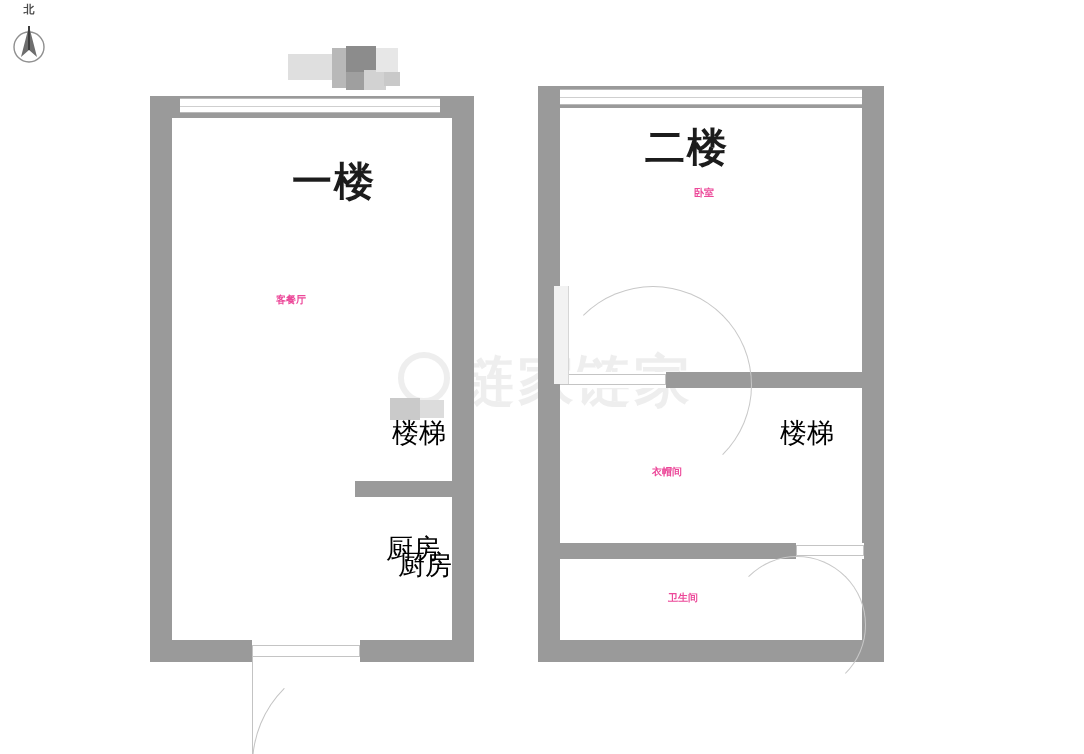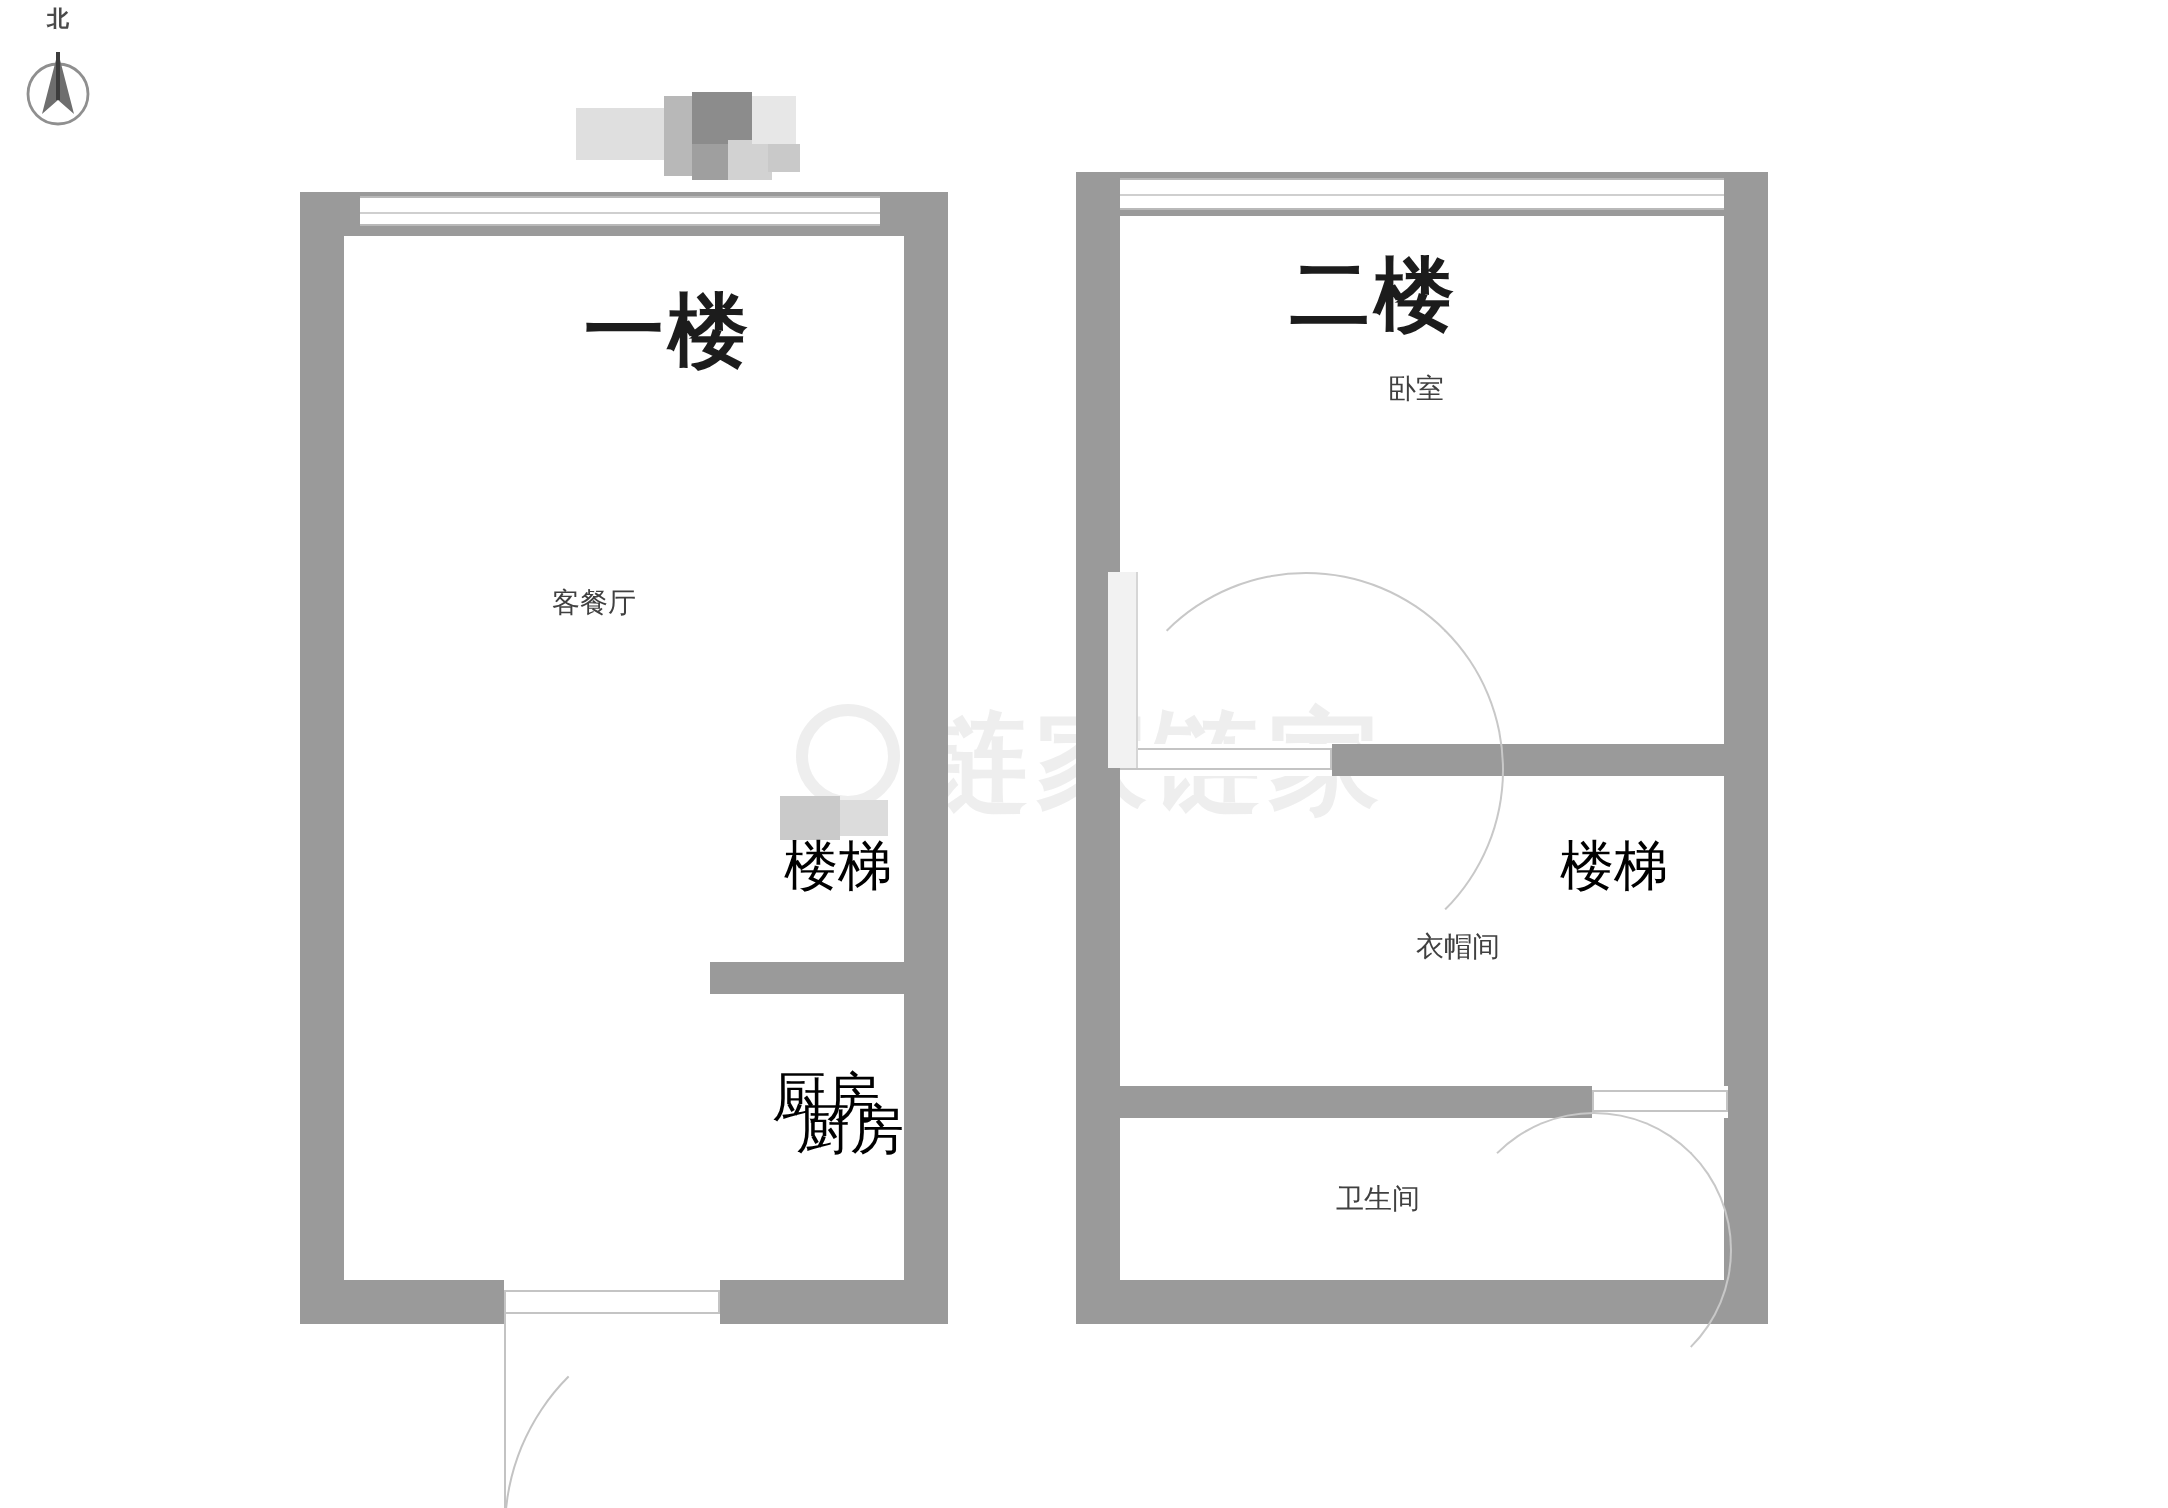--- a/index.html
+++ b/index.html
@@ -82,23 +82,23 @@
   .floor-title {
     position: absolute;
     font-size: 40px;
     font-weight: bold;
     color: #1c1c1c;
     letter-spacing: 2px;
     white-space: nowrap;
   }
   .room-label {
     position: absolute;
-    font-size: 14px;
-    font-weight: normal;
-    color: #404040;
+    font-size: 10px;
+    font-weight: bold;
+    color: #ec4899;
     white-space: nowrap;
   }
   .room-label-lg {
     position: absolute;
     font-size: 27px;
     font-weight: normal;
     color: #000000;
     white-space: nowrap;
   }
 
@@ -173,21 +173,21 @@
       <i style="left:58px; top:26px; width:18px; height:18px; background:#9f9f9f;"></i>
       <i style="left:76px; top:24px; width:22px; height:20px; background:#d2d2d2;"></i>
       <i style="left:88px; top:2px;  width:22px; height:24px; background:#e7e7e7;"></i>
       <i style="left:96px; top:26px; width:16px; height:14px; background:#c9c9c9;"></i>
     </div>
     <div class="censor" style="left:390px; top:398px; width:54px; height:22px;">
       <i style="left:0px;  top:0px;  width:30px; height:22px; background:#cacaca;"></i>
       <i style="left:30px; top:2px;  width:24px; height:18px; background:#dcdcdc;"></i>
     </div>
 
-    <div class="floor-title" style="left:292px; top:138px;">一楼</div>
+    <div class="floor-title" style="left:292px; top:154px;">一楼</div>
     <div class="room-label" style="left:276px; top:293px;">客餐厅</div>
     <div class="room-label-lg" style="left:392px; top:415px;">楼梯</div>
     <div class="room-label-lg" style="left:386px; top:531px;">厨房</div>
     <div class="room-label-lg" style="left:398px; top:547px;">厨房</div>
   </div>
 
   <div>
 
     <div class="wall" style="left:538px; top:86px;  width:22px;  height:576px;"></div>
     <div class="wall" style="left:862px; top:86px;  width:22px;  height:576px;"></div>
@@ -203,17 +203,17 @@
     <div style="position:absolute;left:554px;top:286px;width:14px;height:98px;background:#f2f2f2;border-right:1px solid #d6d6d6;"></div>
 
     <div class="wall" style="left:560px; top:543px; width:240px; height:16px;"></div>
     <div class="door-gap" style="left:796px; top:543px; width:68px; height:16px;"></div>
     <div class="door-panel" style="left:796px; top:545px; width:68px; height:11px;"></div>
     <div class="arc" style="left:728px; top:556px; width:136px; height:136px; border-color:transparent; border-top-color:#c8c8c8; border-right-color:#c8c8c8;"></div>
 
     <div class="floor-title" style="left:645px; top:120px;">二楼</div>
     <div class="room-label" style="left:694px; top:186px;">卧室</div>
     <div class="room-label-lg" style="left:780px; top:415px;">楼梯</div>
-    <div class="room-label" style="left:708px; top:465px;">衣帽间</div>
+    <div class="room-label" style="left:652px; top:465px;">衣帽间</div>
     <div class="room-label" style="left:668px; top:591px;">卫生间</div>
   </div>
 
 </div>
 
 </body></html>

